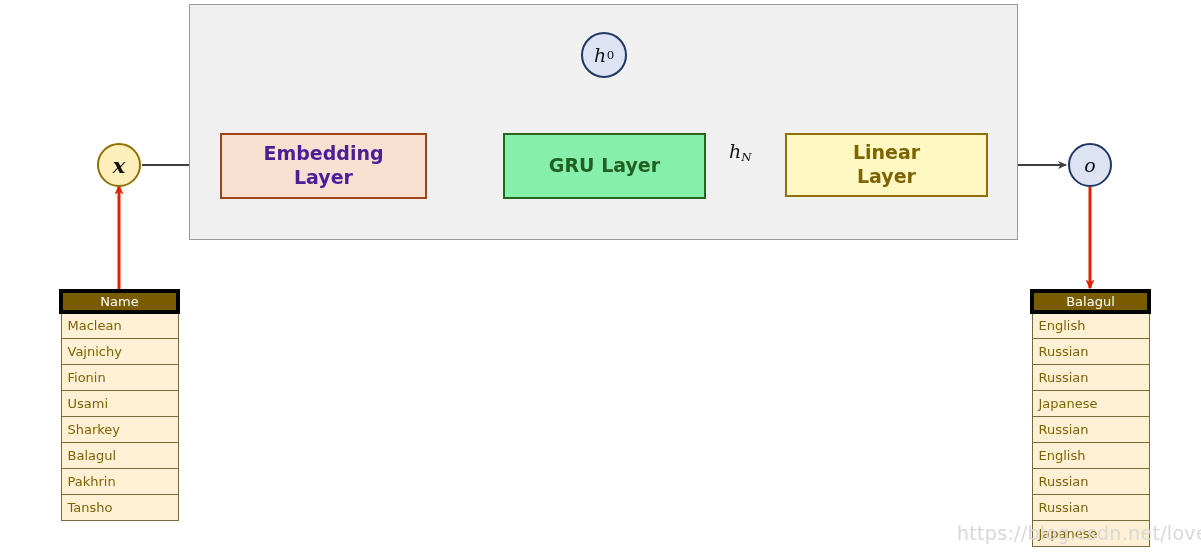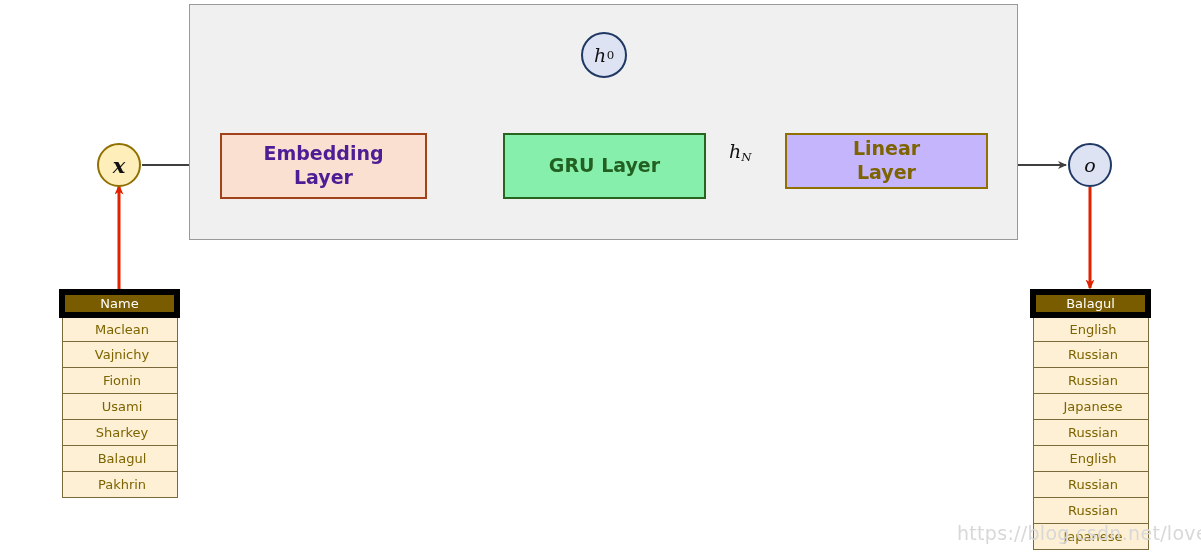--- a/index.html
+++ b/index.html
@@ -57,22 +57,22 @@
   }
   .box-gru {
     left: 503px; top: 133px;
     width: 203px; height: 66px;
     background: #86efac;
     border-color: #26641f;
     color: #216021;
   }
   .box-linear {
     left: 785px; top: 133px;
-    width: 203px; height: 56px;
-    background: #c4b5fd;
+    width: 203px; height: 64px;
+    background: #fef9c3;
     border-color: #8f7000;
     color: #7d6400;
   }
 
   
   .node-circle {
     position: absolute;
     box-sizing: border-box;
     border-radius: 50%;
     border-width: 2px;
@@ -138,32 +138,31 @@
     width: 121px;
     border-collapse: collapse;
     font-size: 13px;
   }
   .table-name  { left: 59px;  top: 289px; }
   .table-country { left: 1030px; top: 289px; }
 
   .data-table .th-cell {
     background: #7a5c00;
     color: #ffffff;
-    border: 6px solid #000000;
+    border: 4px solid #000000;
     height: 21px;
     text-align: center;
     font-weight: normal;
     box-sizing: border-box;
   }
   .data-table .td-cell {
     background: #fdf0d5;
     color: #7d6400;
     border: 1px solid #7a6a3a;
     height: 26px;
-    text-align: center;
     box-sizing: border-box;
     padding-left: 6px;
   }
 
   
   .watermark {
     position: absolute;
     left: 957px;
     top: 522px;
     font-size: 19px;
@@ -261,20 +260,23 @@
         </tr>
     <tr>
           <td class="td-cell">Sharkey</td>
         </tr>
     <tr>
           <td class="td-cell">Balagul</td>
         </tr>
     <tr>
           <td class="td-cell">Pakhrin</td>
         </tr>
+    <tr>
+          <td class="td-cell">Tansho</td>
+        </tr>
   </tbody>
     </table>
 
   <table class="data-table table-country">
     <tbody>
         <tr>
       <th class="th-cell">Balagul</th>
     </tr>
     <tr>
           <td class="td-cell">English</td>

